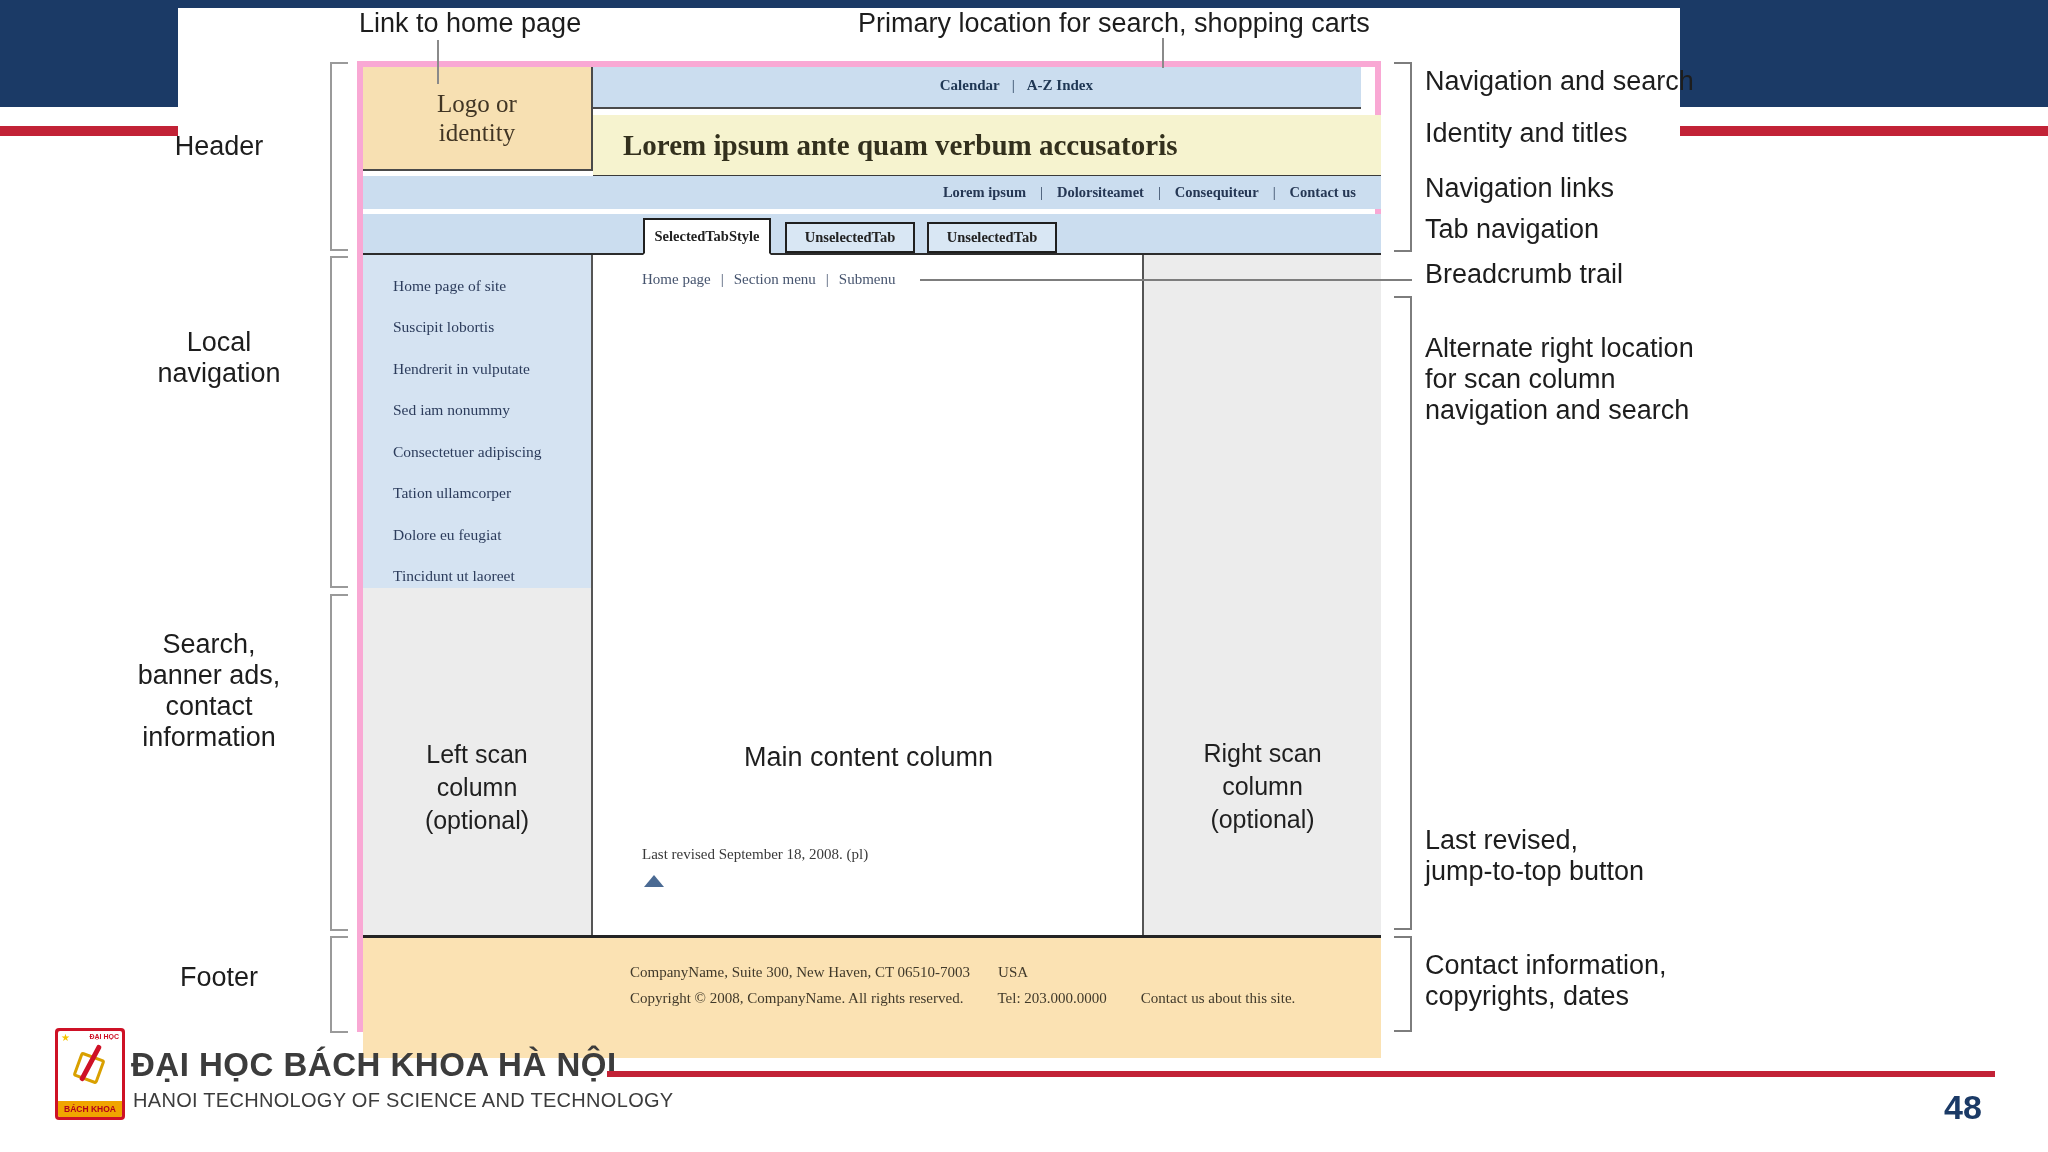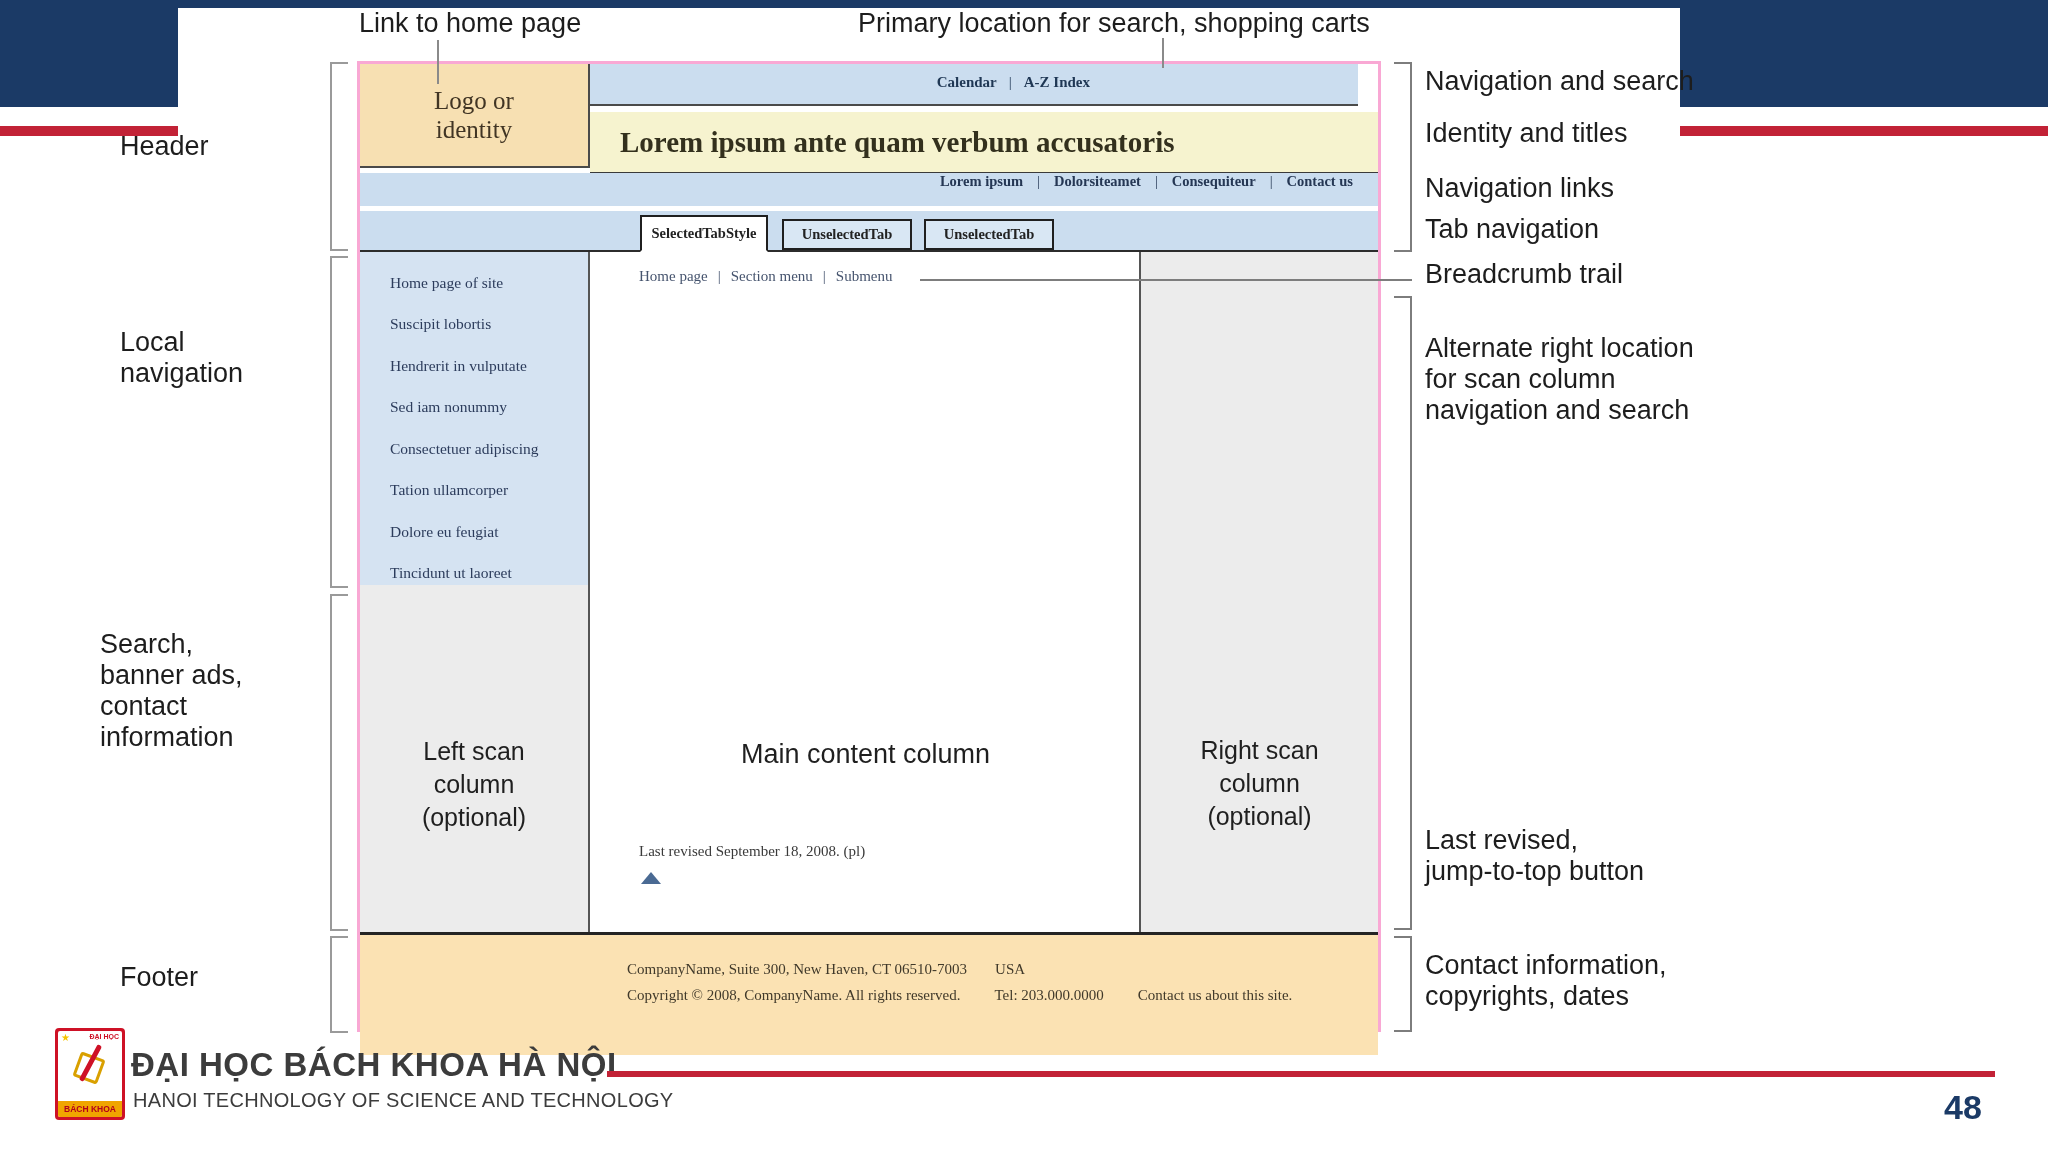--- a/index.html
+++ b/index.html
@@ -12,21 +12,21 @@
   .navy-left{left:0;width:178px;}
   .navy-right{left:1680px;width:368px;}
   .red-bar{position:absolute;top:126px;height:10px;background:#C22236;}
   .red-left{left:0;width:178px;}
   .red-right{left:1680px;width:368px;}
   .bottom-red{position:absolute;left:607px;top:1071px;width:1388px;height:6px;background:#C22236;}
   .page-num{position:absolute;left:1944px;top:1088px;font-size:34px;color:#1B3A66;font-weight:bold;}
 
   
   .ann{position:absolute;font-size:27px;line-height:31px;color:#1d1d1d;white-space:pre-line;}
-  .ann-r{text-align:left;}
+  .ann-r{text-align:center;}
   .lbl-link-home{left:359px;top:8px;}
   .lbl-primary{left:858px;top:8px;}
   .lbl-header{left:120px;top:131px;width:198px;}
   .lbl-localnav{left:120px;top:327px;width:198px;}
   .lbl-searchban{left:100px;top:629px;width:218px;}
   .lbl-footer{left:120px;top:962px;width:198px;}
   .lbl-navsearch{left:1425px;top:66px;}
   .lbl-identity{left:1425px;top:118px;}
   .lbl-navlinks{left:1425px;top:173px;}
   .lbl-tabnav{left:1425px;top:214px;}
@@ -46,42 +46,42 @@
   .bk-l-footer{top:936px;height:97px;}
   .bk-r-header{top:62px;height:190px;}
   .bk-r-content{top:296px;height:634px;}
   .bk-r-footer{top:936px;height:96px;}
   .vline{position:absolute;width:2px;background:#8a8a8a;}
   .line-home{left:437px;top:40px;height:44px;}
   .line-search{left:1162px;top:38px;height:30px;}
   .hline-bc{position:absolute;left:920px;top:279px;width:492px;height:2px;background:#7d7d7d;z-index:5;}
 
   
-  .wf{position:absolute;left:357px;top:61px;width:1024px;height:971px;border:3px solid #f9a8d4;
+  .wf{position:absolute;left:357px;top:61px;width:1024px;height:971px;border:6px solid #f9a8d4;
       box-sizing:border-box;background:#fff;font-family:"Liberation Serif",serif;}
   .wf *{box-sizing:border-box;}
   .wf-logo{position:absolute;left:0;top:0;width:230px;height:104px;background:#F7E0B2;
            border-right:2px solid #4a4a4a;border-bottom:2px solid #4a4a4a;
            display:flex;align-items:center;justify-content:center;text-align:center;
            font-size:25px;line-height:29px;color:#413524;white-space:pre-line;cursor:pointer;}
   .wf-utility{position:absolute;left:230px;top:0;width:768px;height:42px;background:#CBDDEF;
               border-bottom:2px solid #4a4a4a;}
   .wf-utility-links{position:absolute;right:268px;top:10px;font-size:15px;font-weight:bold;color:#1f3754;}
   .wf-utility-links .sep{margin:0 12px;font-weight:normal;}
   .wf-search{position:absolute;right:0;top:0;width:245px;height:40px;background:#E9EFD9;
              border-left:2px solid #3a3a3a;}
   .wf-search input{position:absolute;left:14px;top:7px;width:163px;height:26px;border:2px solid #1f1f1f;
                    font-family:"Liberation Serif",serif;font-size:14px;padding:0 6px;background:#fff;color:#222;}
   .wf-go{position:absolute;right:10px;top:7px;width:32px;height:26px;border:2px solid #1f1f1f;background:#f2f5ec;
          font-size:14px;display:flex;align-items:center;justify-content:center;color:#222;cursor:pointer;}
   .wf-title{position:absolute;left:230px;top:42px;width:788px;height:62px;background:#F6F3CF;
             border-bottom:2px solid #3a3a3a;display:flex;align-items:center;padding-left:30px;
             font-size:29px;font-weight:bold;color:#33301d;margin-top:6px;}
   .wf-navbar{position:absolute;left:0;top:109px;width:1018px;height:33px;background:#CBDDEF;
-             display:flex;justify-content:flex-end;padding-right:25px;
+             display:flex;align-items:center;justify-content:flex-end;padding-right:25px;
              font-size:14.5px;font-weight:bold;color:#253754;}
   .wf-navbar .sep{margin:0 14px;font-weight:normal;}
   .wf-navbar span[data-interactable="true"]{cursor:pointer;}
   .wf-tabbar{position:absolute;left:0;top:147px;width:1018px;height:41px;background:#CBDDEF;
              border-bottom:2px solid #2c2c2c;}
   .wf-tab{position:absolute;bottom:0;height:31px;border:2px solid #1f1f1f;background:#D9E7F4;
           display:flex;align-items:center;justify-content:center;font-size:14.5px;font-weight:bold;
           color:#222;cursor:pointer;}
   .wf-tab.selected{height:37px;bottom:-2px;background:#fff;border-bottom:2px solid #fff;z-index:2;}
   .tab-1{left:280px;width:128px;}

